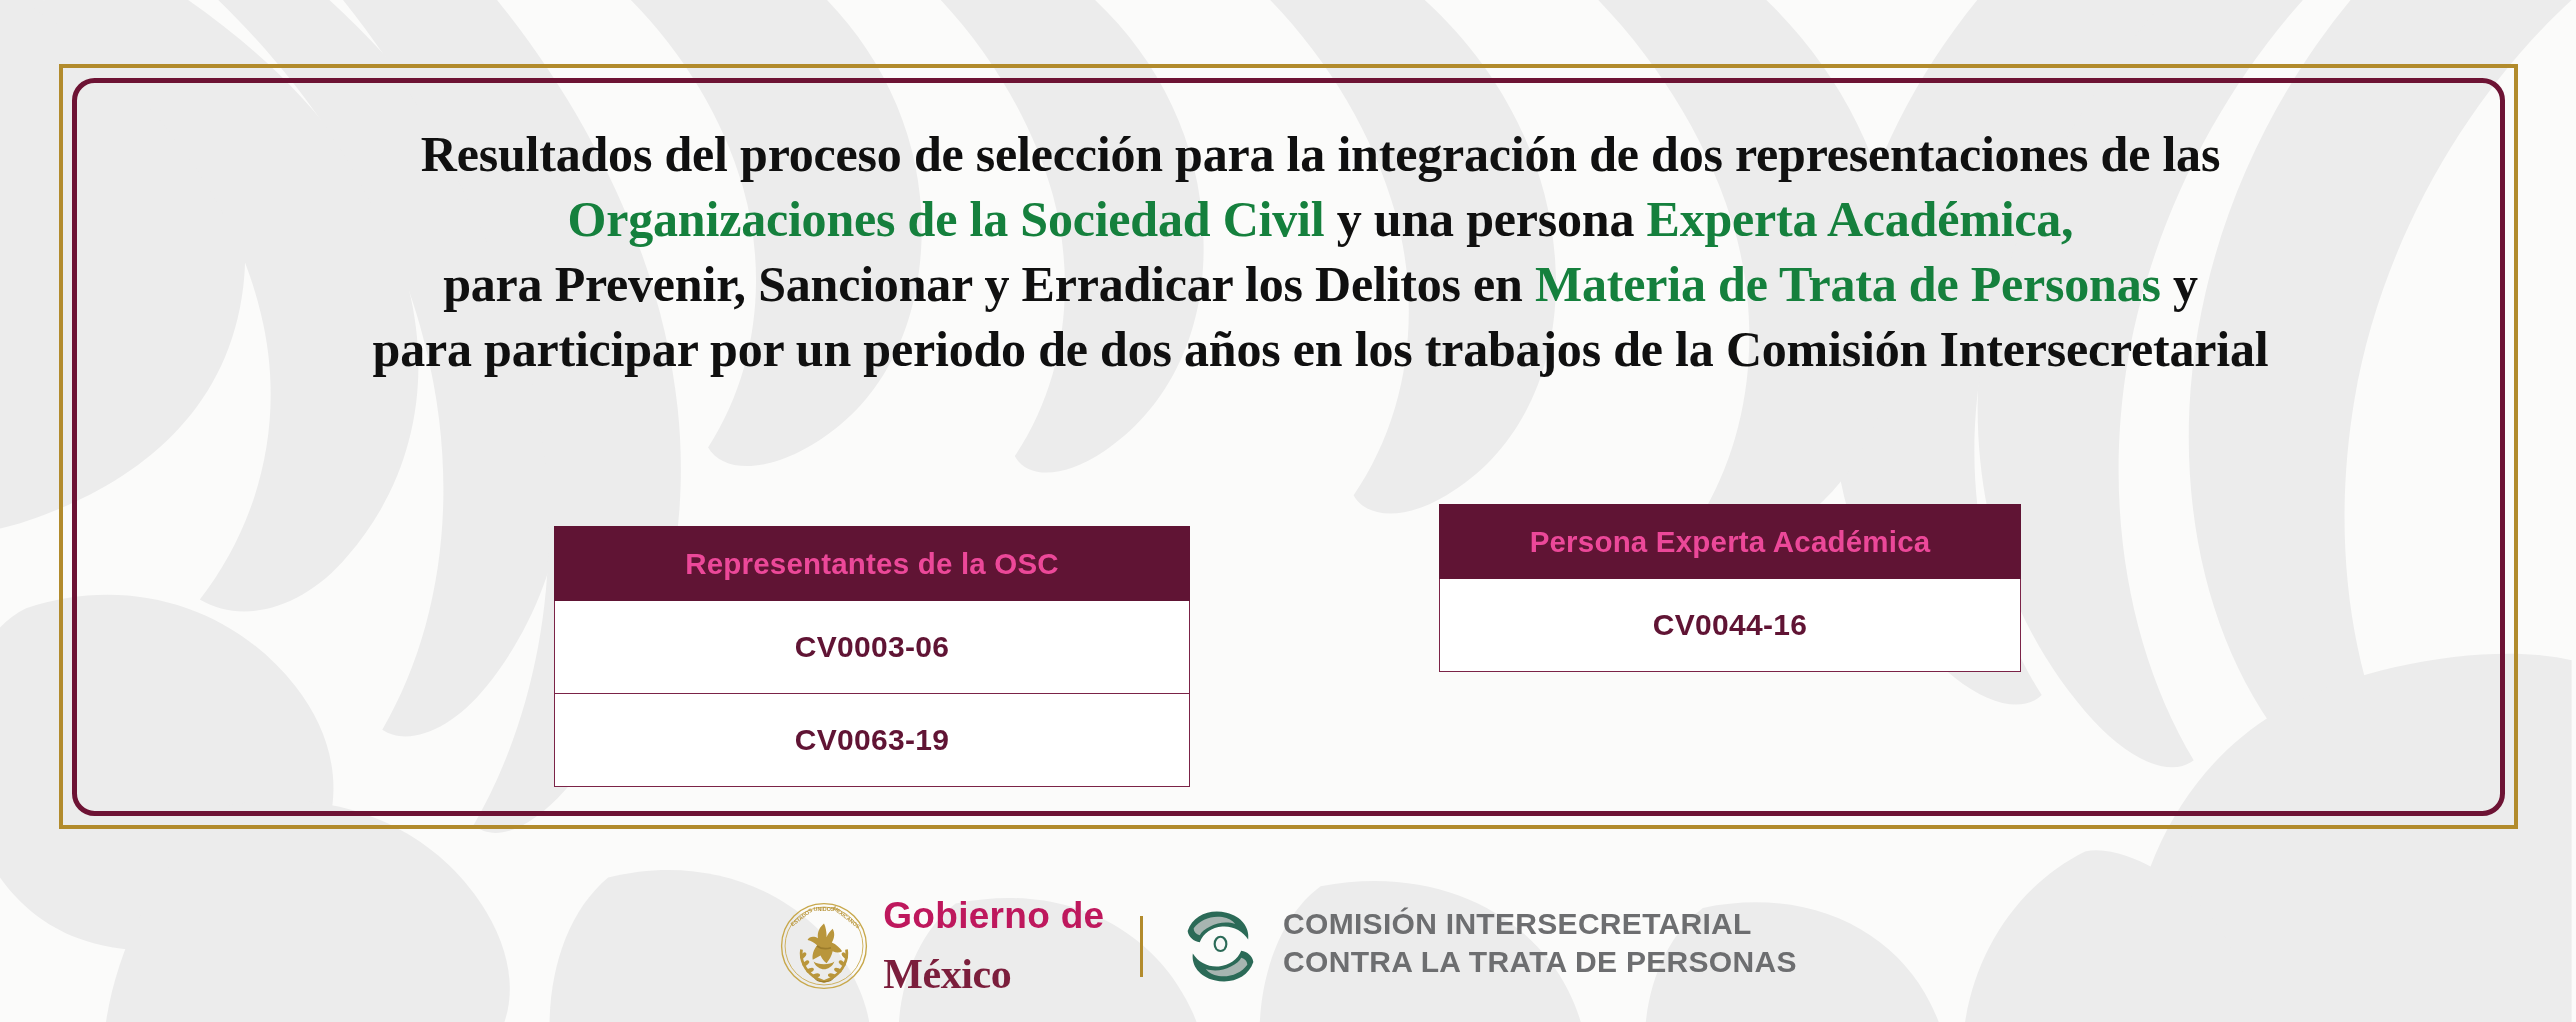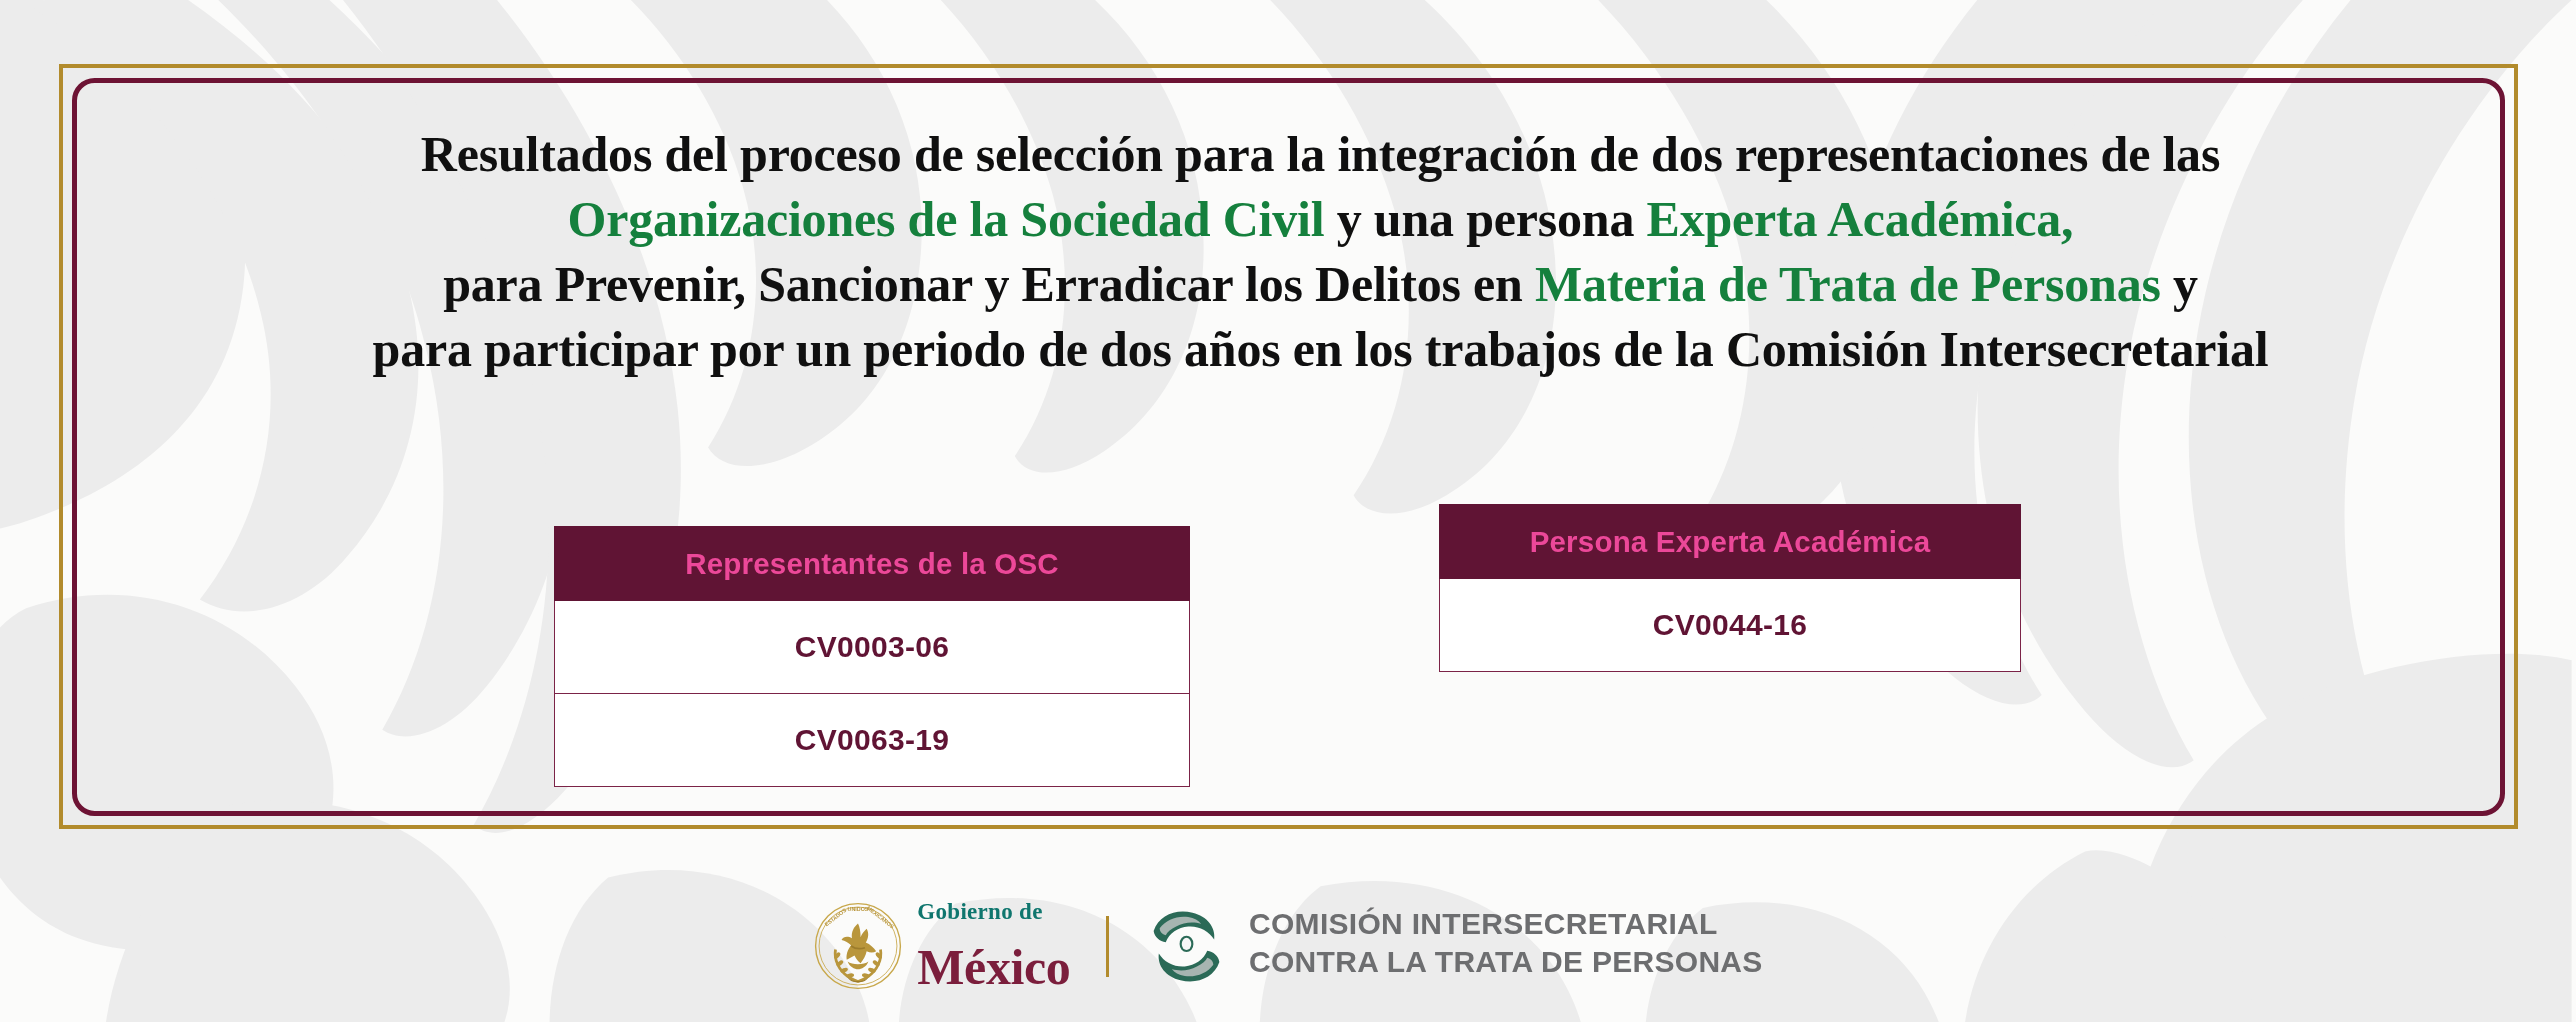--- a/index.html
+++ b/index.html
@@ -119,29 +119,29 @@
     align-items: center;
     gap: 14px;
   }
   #gob-wordmark {
     display: flex;
     flex-direction: column;
     justify-content: center;
     line-height: 1;
   }
   #gob-wordmark .gob-top {
-    font-family: Liberation Serif, serif;
-    font-size: 23px;
-    font-weight: 700;
-    color: #0f766e;
+    font-family: Liberation Sans, sans-serif;
+    font-size: 37px;
+    font-weight: 700;
+    color: #be185d;
     letter-spacing: 0.3px;
   }
   #gob-wordmark .gob-bottom {
     font-family: "Liberation Serif", "DejaVu Serif", serif;
-    font-size: 50px;
+    font-size: 42px;
     font-weight: 700;
     color: #7b1e3c;
     letter-spacing: -0.4px;
     margin-top: 19px;
   }
   #footer-divider {
     width: 2.6px;
     height: 61px;
     background: #b28b2c;
     margin: 0 36px;

